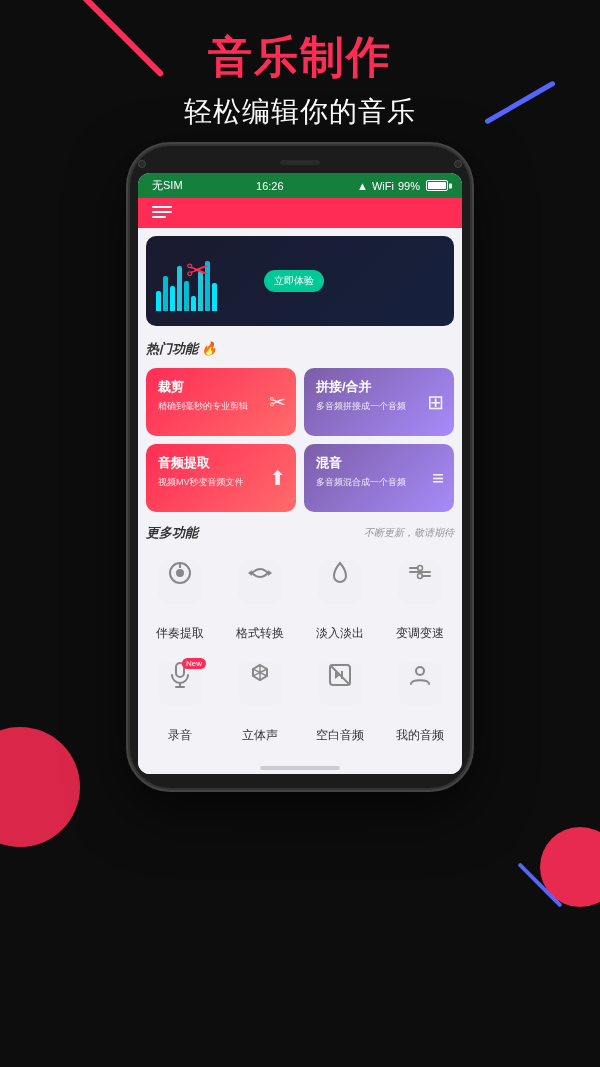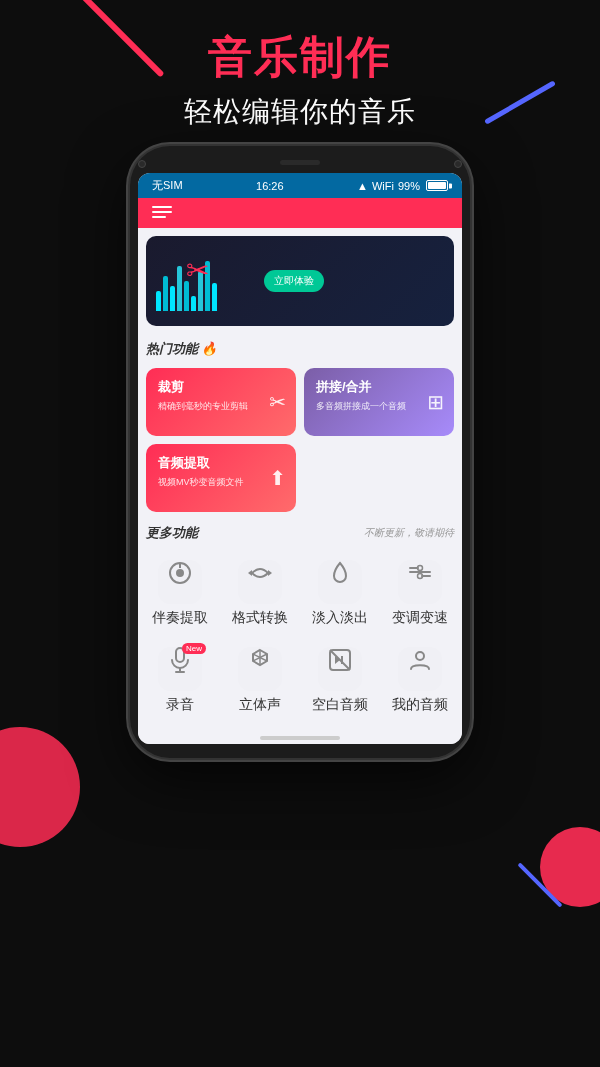--- a/index.html
+++ b/index.html
@@ -115,21 +115,21 @@
 
     
     .phone-screen {
       background: #f2f2f7;
       border-radius: 12px;
       overflow: hidden;
     }
 
     
     .status-bar {
-      background: #0369a1;
+      background: #15803d;
       display: flex;
       justify-content: space-between;
       align-items: center;
       padding: 5px 14px;
       color: white;
       font-size: 11px;
     }
     .status-right {
       display: flex;
       align-items: center;
@@ -315,23 +315,24 @@
       border-radius: 12px;
       background: #f0f0f5;
       display: flex;
       align-items: flex-start;
       justify-content: center;
       font-size: 22px;
       margin-bottom: 5px;
       position: relative;
     }
     .more-item-label {
-      font-size: 14px;
+      font-size: 12px;
       color: #333;
       text-align: center;
+      margin-top: 16px;
     }
     .new-badge {
       position: absolute;
       top: -4px;
       right: -4px;
       background: #ff2d55;
       color: white;
       font-size: 8px;
       padding: 1px 4px;
       border-radius: 6px;
@@ -437,20 +438,25 @@
         <div class="hot-card-desc">多音频拼接成一个音频</div>
         <div class="hot-card-icon">⊞</div>
       </div>
 
       <div class="hot-card hot-card-pink">
         <div class="hot-card-label">音频提取</div>
         <div class="hot-card-desc">视频MV秒变音频文件</div>
         <div class="hot-card-icon">⬆</div>
       </div>
 
+      <div class="hot-card hot-card-purple">
+        <div class="hot-card-label">混音</div>
+        <div class="hot-card-desc">多音频混合成一个音频</div>
+        <div class="hot-card-icon">≡</div>
+      </div>
     </div>
 
     <div class="section">
       <div class="section-header">
         <span class="section-title">更多功能</span>
         <span class="section-subtitle">不断更新，敬请期待</span>
       </div>
     </div>
 
     <div class="more-grid">

